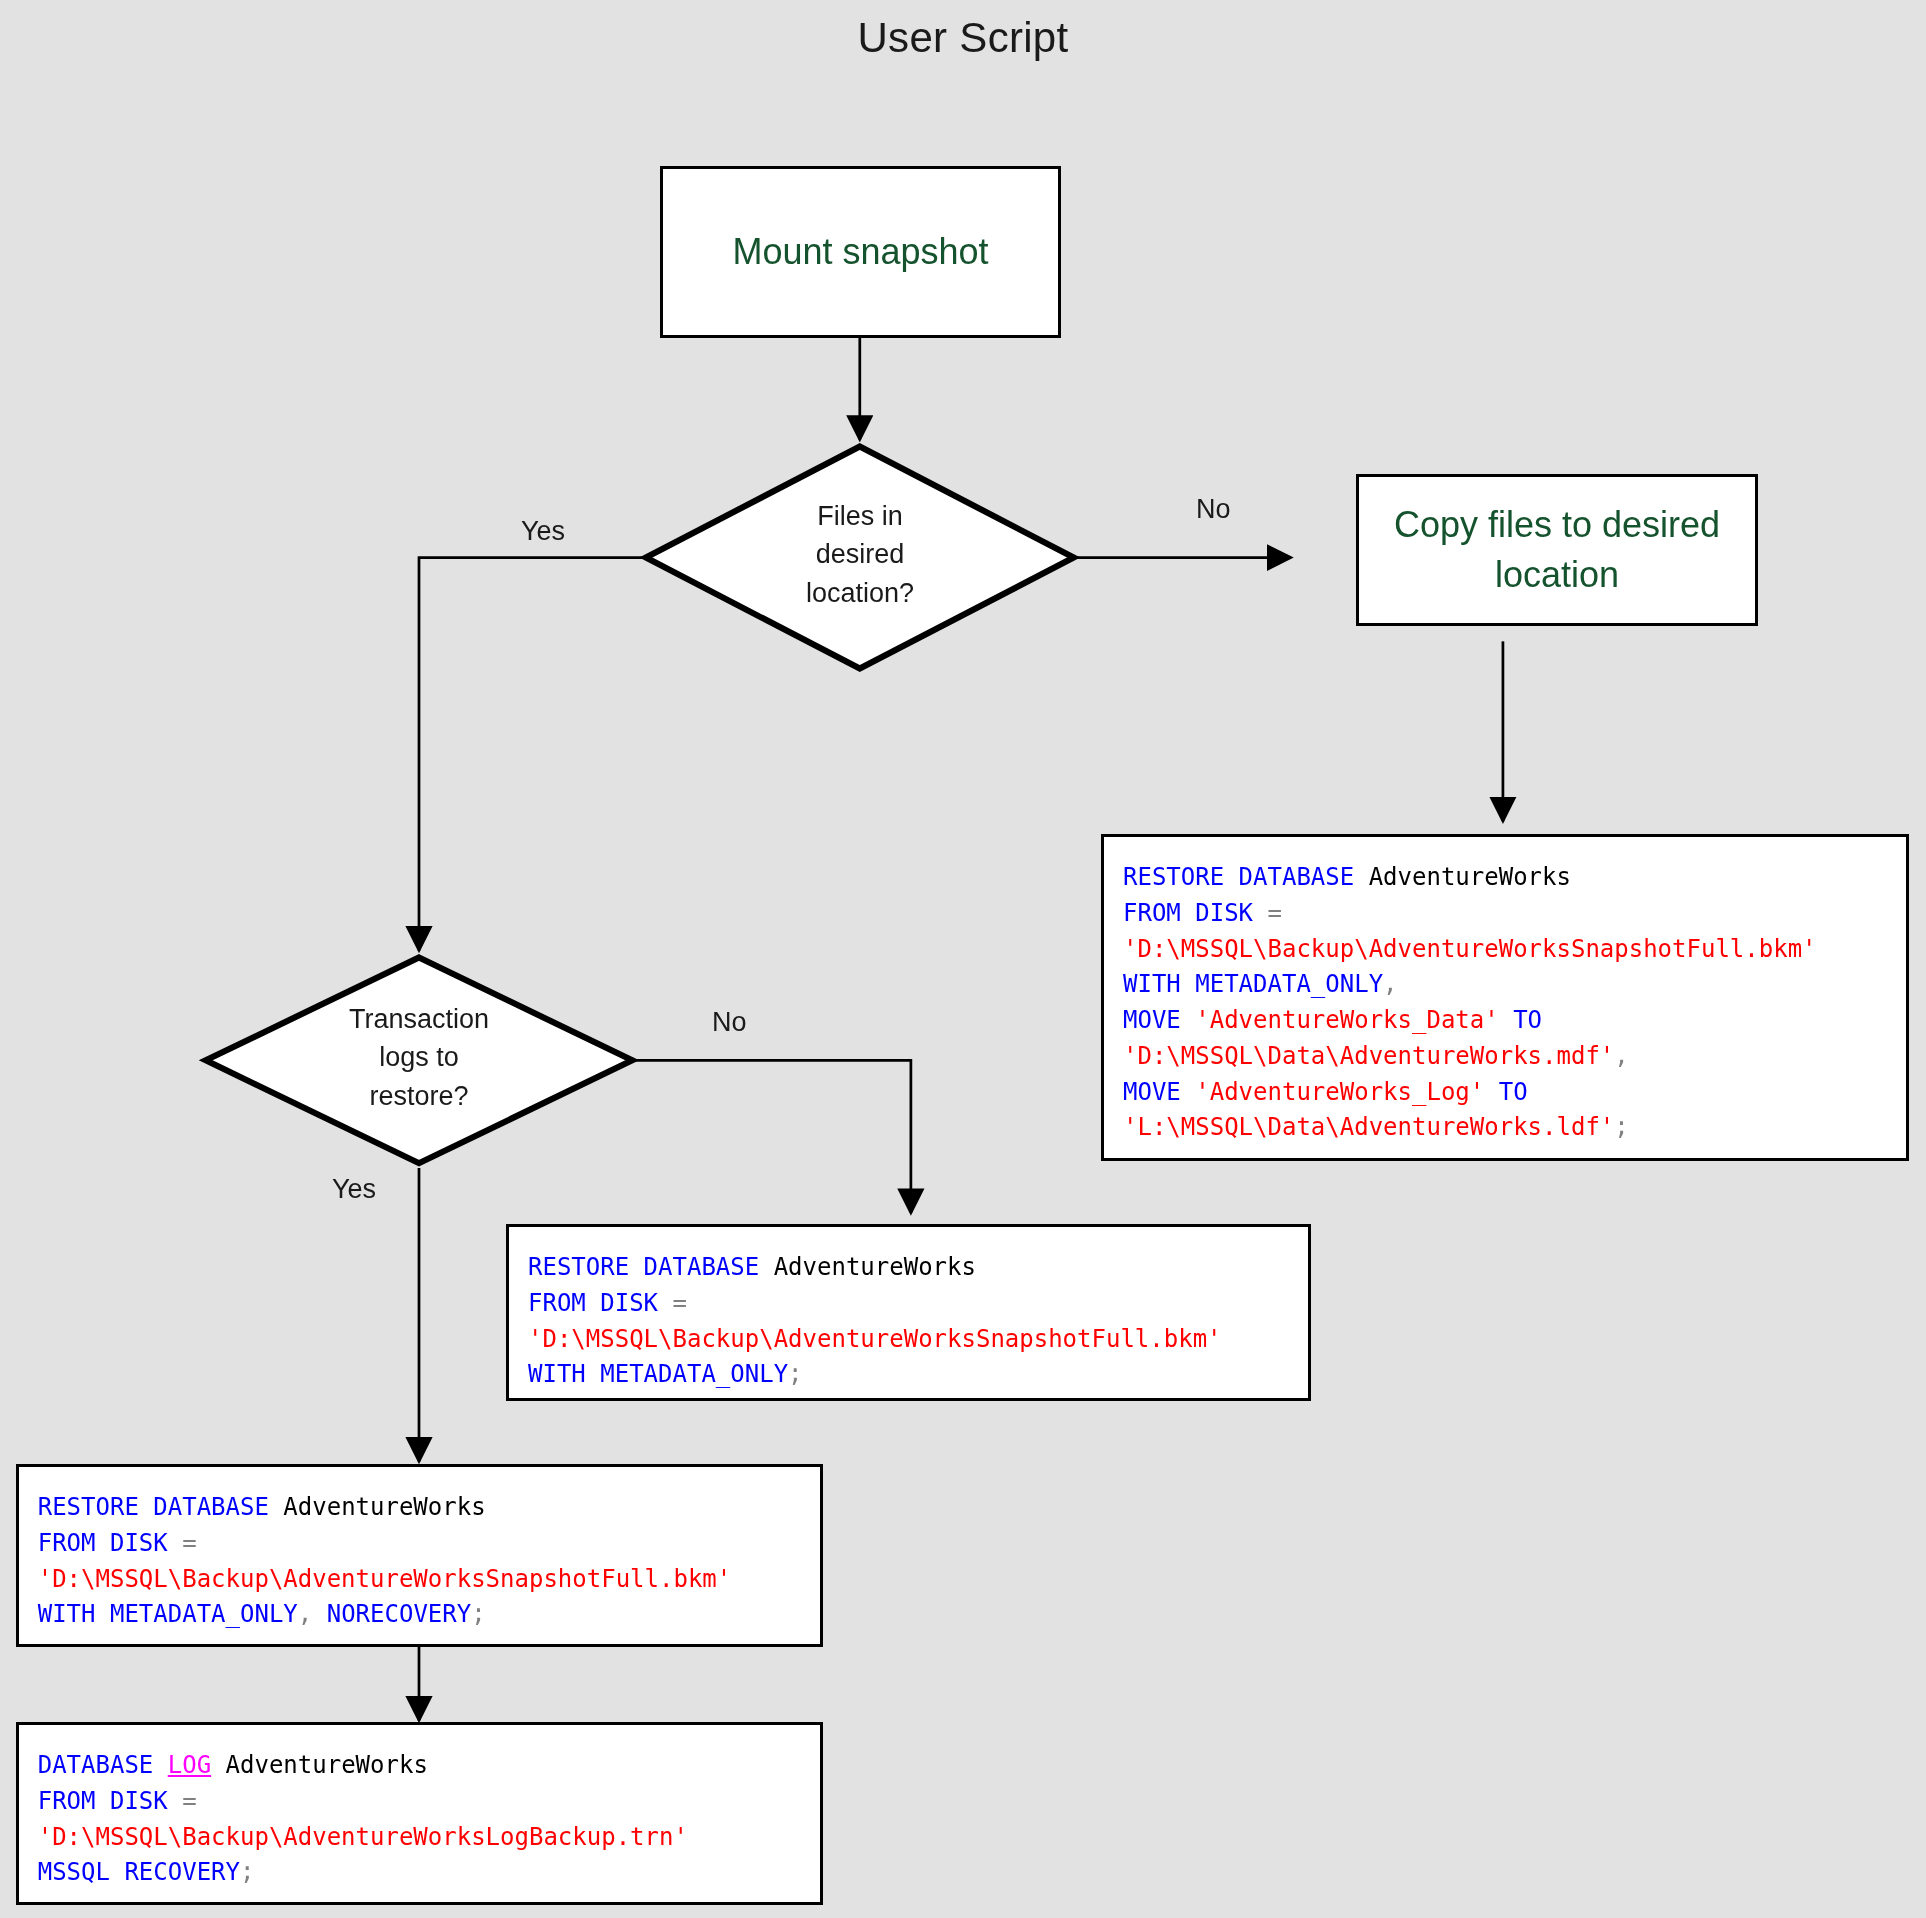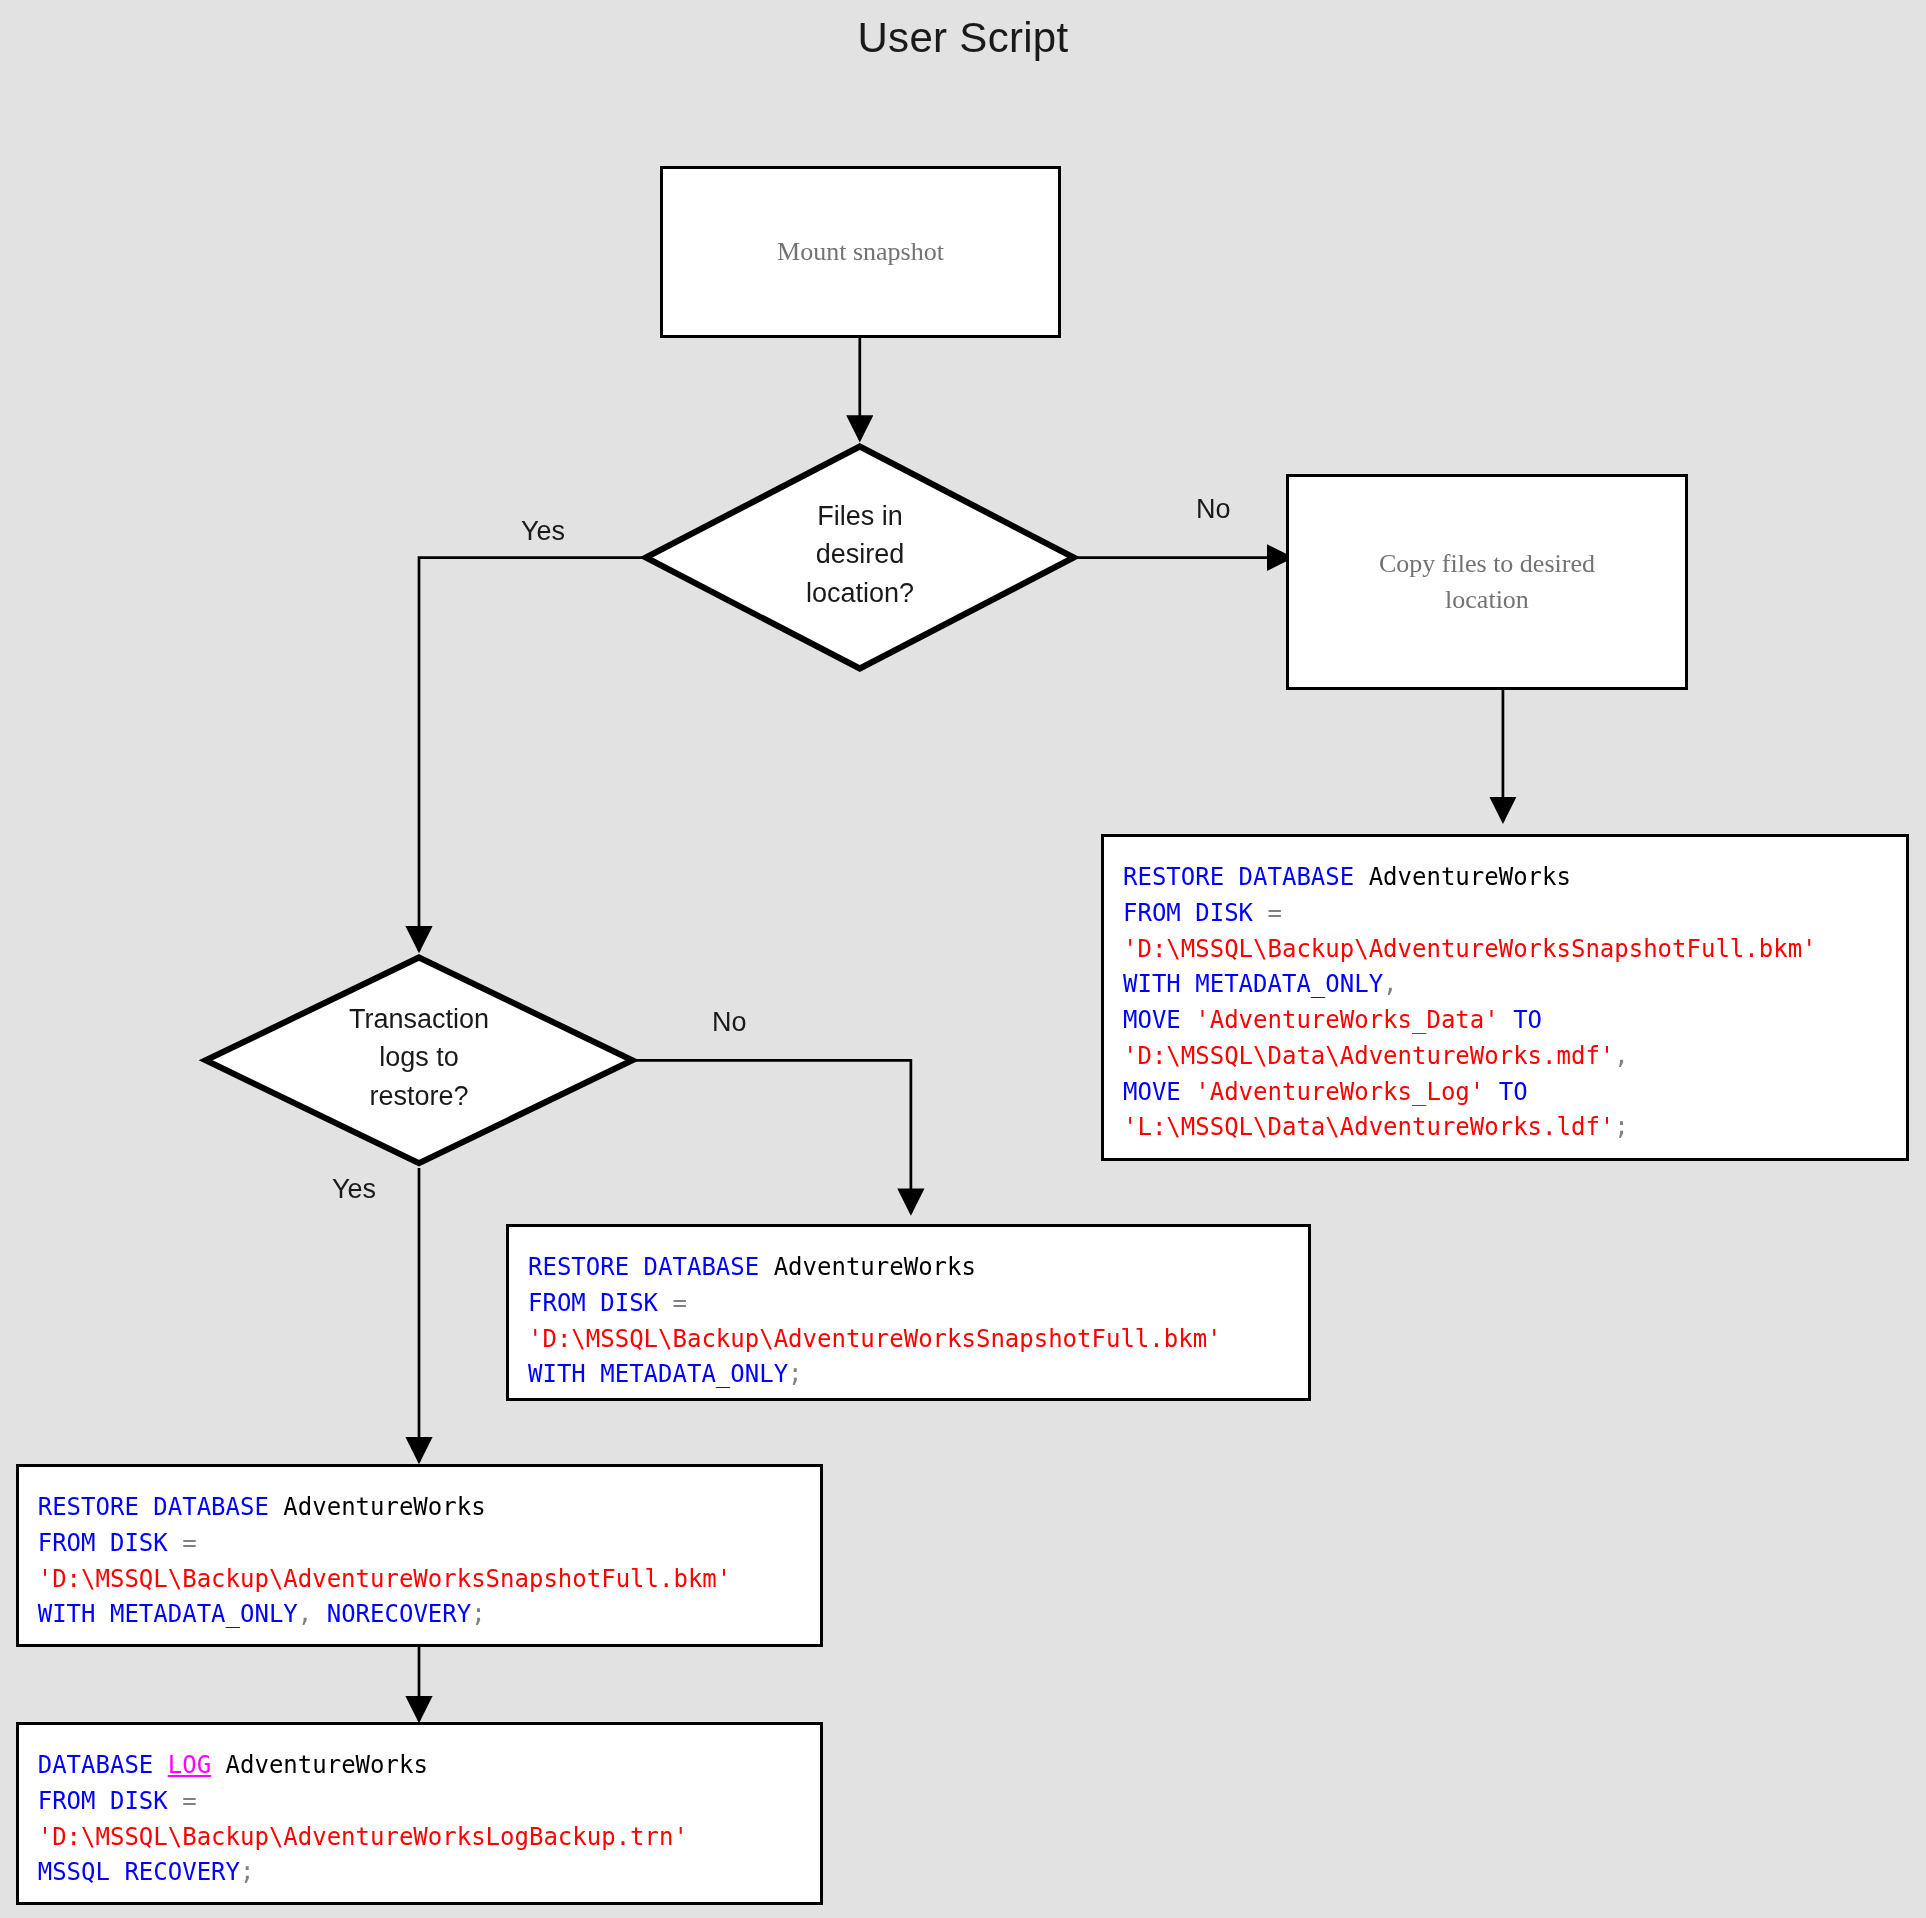--- a/index.html
+++ b/index.html
@@ -40,25 +40,25 @@
   .node-box {
     position: absolute;
     background: #ffffff;
     border: 3.4px solid #000000;
     box-sizing: border-box;
     display: flex;
     align-items: center;
     justify-content: center;
   }
   .node-box .node-label {
-    font-size: 26px;
-    color: #737373;
+    font-size: 36px;
+    color: #14532d;
     text-align: center;
     line-height: 1.38;
-    font-family: Liberation Serif, serif;
+    font-family: Liberation Sans, sans-serif;
     white-space: pre-line;
     padding: 0 13.6px;
   }
   .diamond-label {
     position: absolute;
     font-size: 27px;
     color: #1a1a1a;
     text-align: center;
     line-height: 1.42;
     font-family: "Liberation Sans", sans-serif;
@@ -132,21 +132,21 @@
     <polygon points="1262,655 1576,818 1262,981 948,818" fill="#ffffff" stroke="#000000" stroke-width="9"></polygon>
 
     
     <polygon points="615,1405 928,1556 615,1707 302,1556" fill="#ffffff" stroke="#000000" stroke-width="9"></polygon>
   </svg>
 
   <div class="node-box" style="left:660px; top:166px; width:401px; height:172px;">
     <span class="node-label">Mount snapshot</span>
   </div>
 
-  <div class="node-box" style="left:1286px; top:474px; width:402px; height:216px;">
+  <div class="node-box" style="left:1356px; top:474px; width:402px; height:152px;">
     <span class="node-label">Copy files to desired
 location</span>
   </div>
 
   <div class="diamond-label" style="left:751px; top:497px; width:218px;">Files in
 desired
 location?</div>
 
   <div class="diamond-label" style="left:310px; top:1000px; width:218px;">Transaction
 logs to

